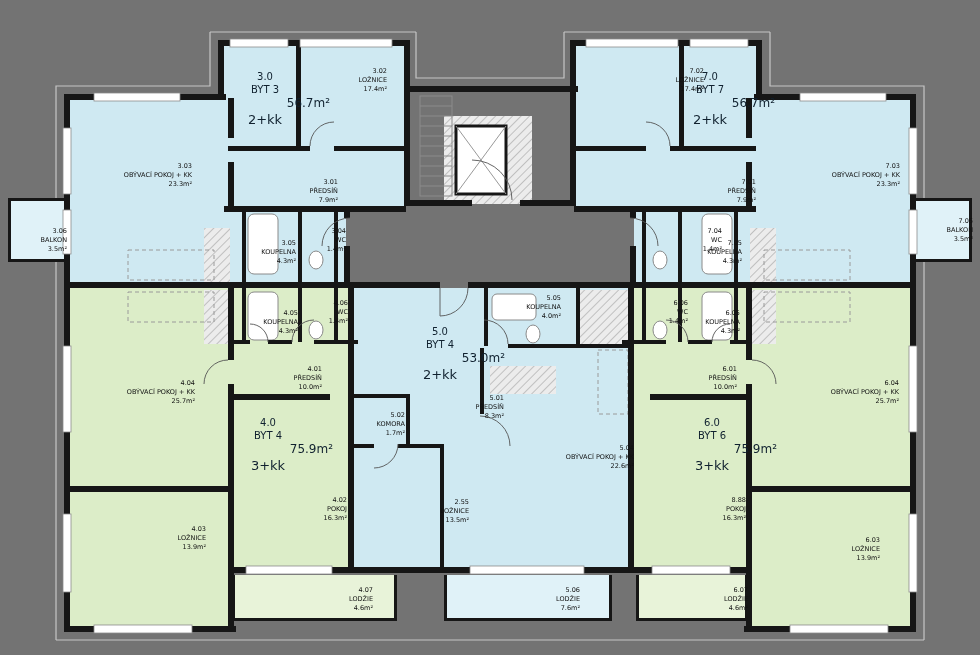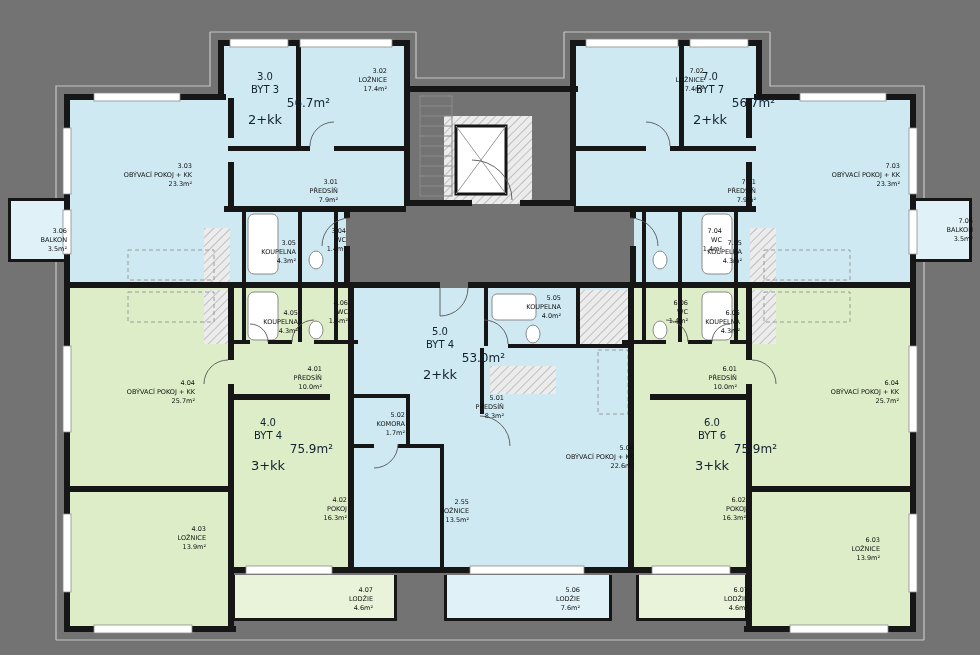--- a/index.html
+++ b/index.html
@@ -382,21 +382,21 @@
   <span>5.06</span>
   <span>LODŽIE</span>
   <span>7.6m²</span>
 </div>
 <div class="room-label" style="left:681px;top:378px">
   <span>6.01</span>
   <span>PŘEDSÍŇ</span>
   <span>10.0m²</span>
 </div>
 <div class="room-label" style="left:690px;top:509px">
-  <span>6.02</span>
+  <span>8.88</span>
   <span>POKOJ</span>
   <span>16.3m²</span>
 </div>
 <div class="room-label" style="left:824px;top:549px">
   <span>6.03</span>
   <span>LOŽNICE</span>
   <span>13.9m²</span>
 </div>
 <div class="room-label" style="left:843px;top:392px">
   <span>6.04</span>

